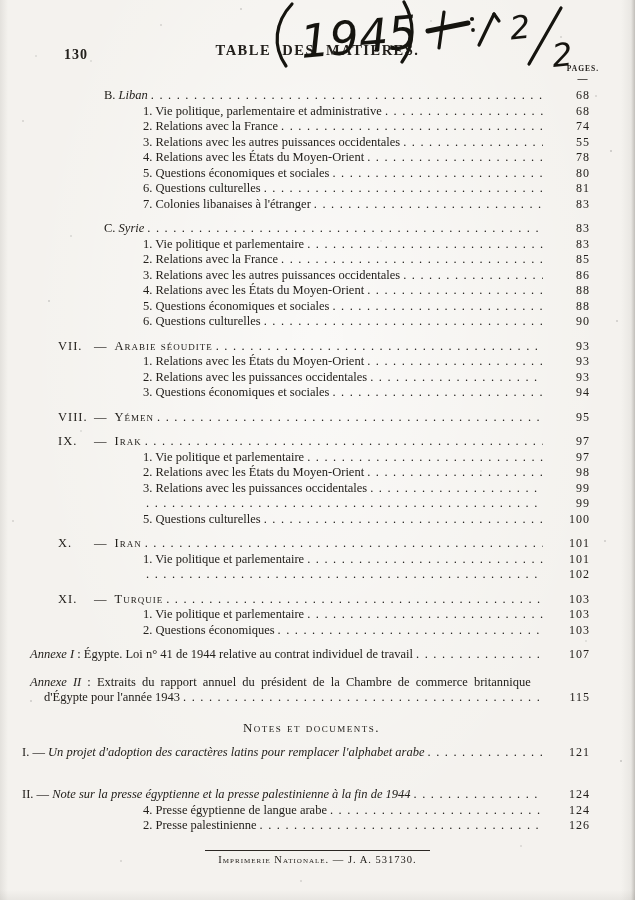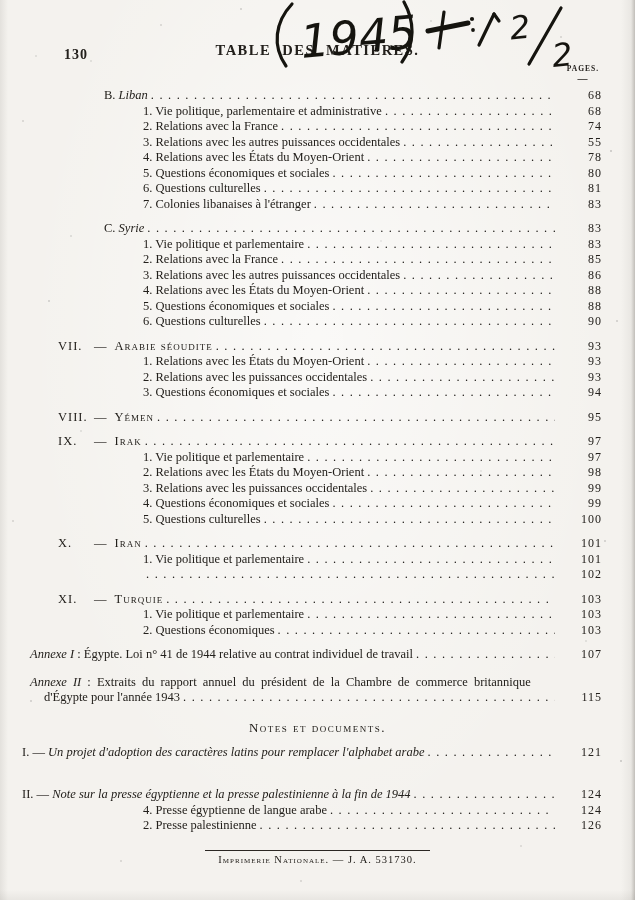--- a/index.html
+++ b/index.html
@@ -30,21 +30,21 @@
     font-size:14.5px; letter-spacing:1.5px; word-spacing:6px; font-weight:600; }
   .pages-label { position:absolute; right:30px; top:65px; width:44px; text-align:center;
     font-size:7.5px; font-weight:bold; letter-spacing:1px; line-height:8px; }
   .pages-label .pages-dash { font-size:10px; line-height:8px; margin-top:2px; }
 
   
   .hw { position:absolute; left:262px; top:0; width:360px; height:75px; z-index:3; }
   .hw text { font-family:"DejaVu Sans", sans-serif; font-style:italic; fill:#15140f; }
 
   
-  .toc { position:absolute; left:0; right:0; top:88px; font-size:12.5px; }
+  .toc { position:absolute; left:0; right:12px; top:88px; font-size:12.5px; }
   .toc-block { margin-top:9px; }
   .toc-block:first-child { margin-top:0; }
   .toc-row { display:flex; align-items:baseline; height:15.5px; line-height:15.5px; padding-right:33px; }
   .lbl { white-space:nowrap; }
   .dots { flex:1 1 auto; overflow:hidden; white-space:nowrap; letter-spacing:5.5px; margin:0 1px 0 3px; }
   .dots::after { content:"......................................................................................................................................"; }
   .pg { flex:0 0 46px; text-align:right; font-size:12px; letter-spacing:1px; }
 
   .row-roman  { padding-left:58px; }
   .roman { display:inline-block; width:36px; letter-spacing:1px; }
@@ -222,21 +222,20 @@
           <span class="lbl"><span>2. Relations avec les États du Moyen-Orient</span></span>
           <span class="dots"></span>
           <span class="pg">98</span>
         </div>
         <div class="toc-row row-num">
           <span class="lbl"><span>3. Relations avec les puissances occidentales</span></span>
           <span class="dots"></span>
           <span class="pg">99</span>
         </div>
         <div class="toc-row row-num">
-          <span class="lbl"><span>4. Questions économiques et sociales</span></span>
           <span class="dots"></span>
           <span class="pg">99</span>
         </div>
         <div class="toc-row row-num">
           <span class="lbl"><span>5. Questions culturelles</span></span>
           <span class="dots"></span>
           <span class="pg">100</span>
         </div>
       </div>
       <div class="toc-block">

